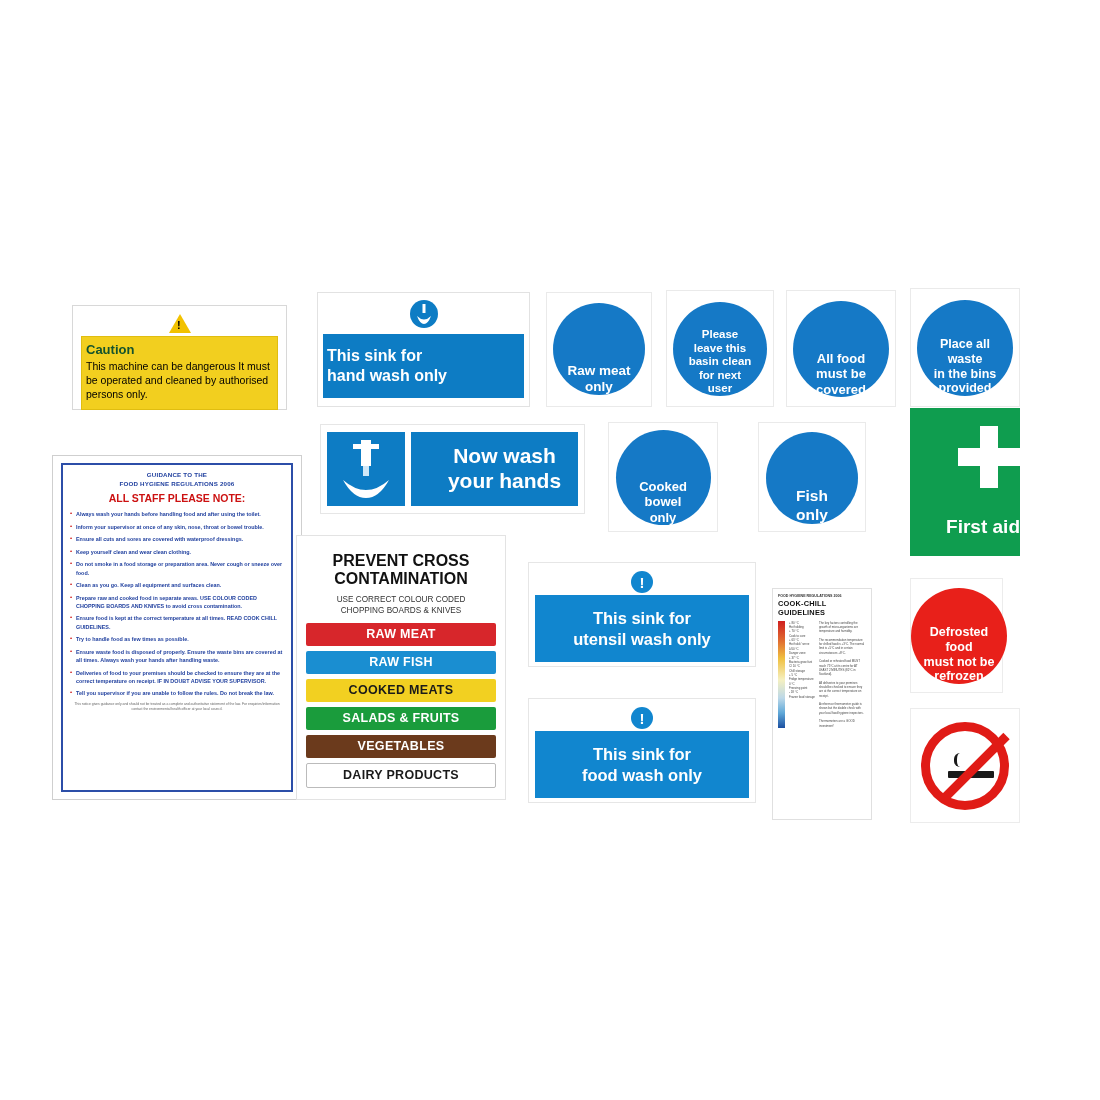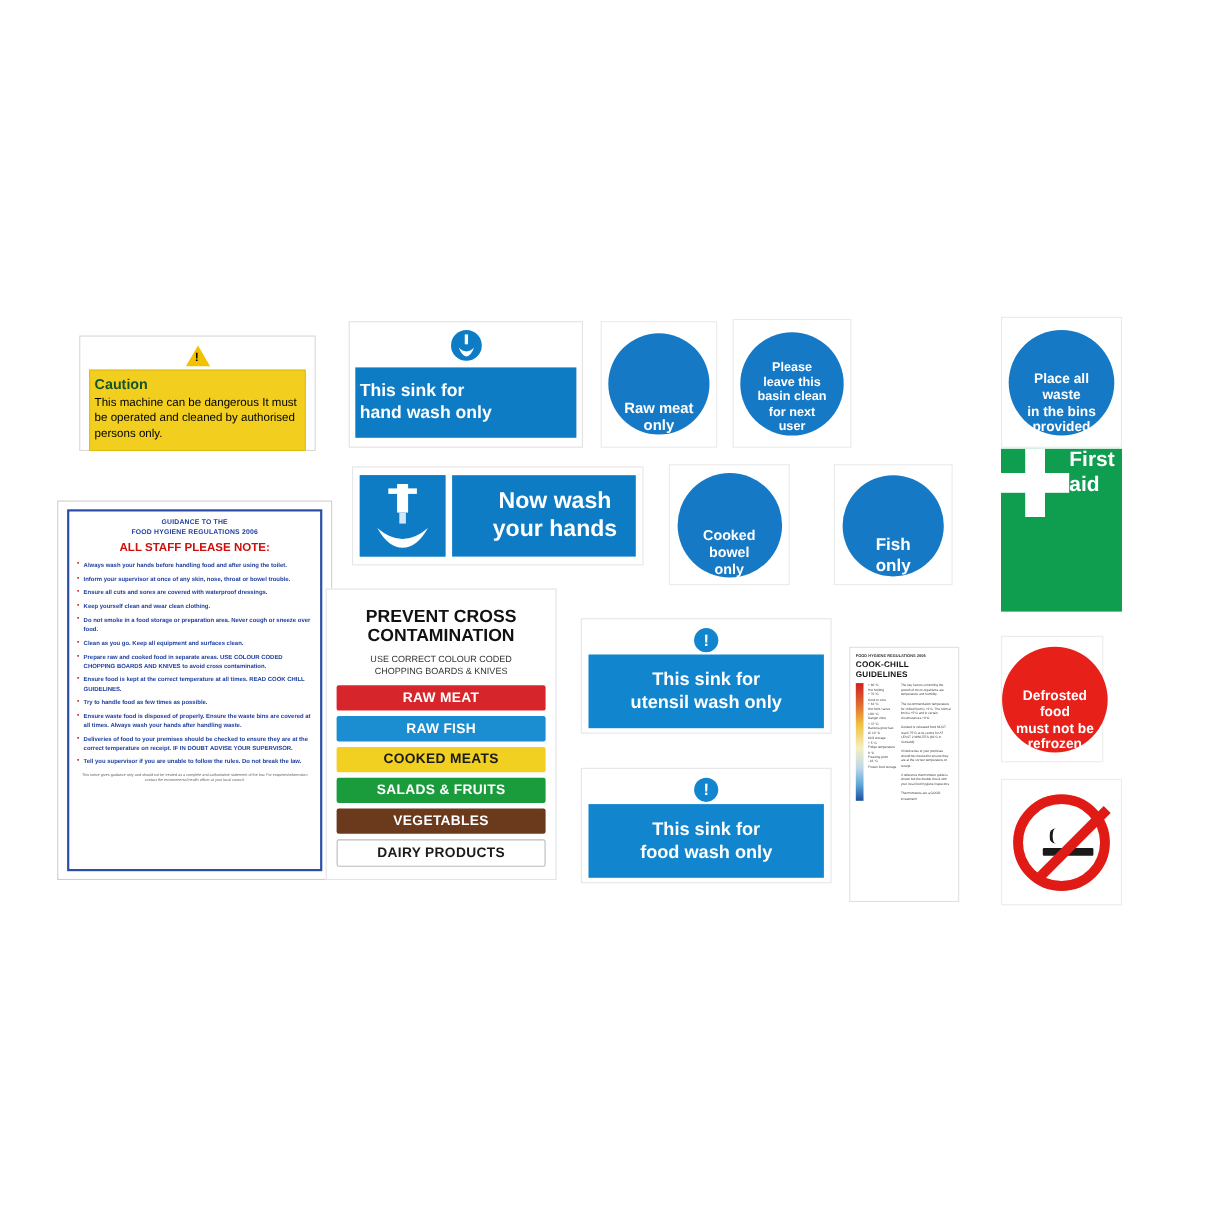--- a/index.html
+++ b/index.html
@@ -49,21 +49,21 @@
   #covered{left:786px;top:290px;width:110px;height:117px;}
   #covered .disc{width:96px;height:96px;font-size:13px;margin:10px auto;}
   #waste{left:910px;top:288px;width:110px;height:119px;}
   #waste .disc{width:96px;height:96px;font-size:12.5px;margin:11px auto;}
   #cooked{left:608px;top:422px;width:110px;height:110px;}
   #cooked .disc{width:95px;height:95px;font-size:13px;margin:7px auto;}
   #fish{left:758px;top:422px;width:108px;height:110px;}
   #fish .disc{width:92px;height:92px;font-size:15.5px;margin:9px auto;}
 
   
-  #firstaid{left:910px;top:408px;width:110px;height:148px;background:#0f9d4f;display:flex;flex-direction:row;align-items:flex-start;justify-content:center;gap:22px;}
+  #firstaid{left:910px;top:408px;width:110px;height:148px;background:#0f9d4f;display:flex;flex-direction:column;align-items:flex-end;justify-content:center;gap:22px;}
   #firstaid .cross{position:relative;width:62px;height:62px;margin-bottom:6px;}
   #firstaid .cross:before,#firstaid .cross:after{content:"";position:absolute;background:#fff;}
   #firstaid .cross:before{left:22px;top:0;width:18px;height:62px;}
   #firstaid .cross:after{top:22px;left:0;height:18px;width:62px;}
   #firstaid .label{color:#fff;font-size:19px;font-weight:bold;}
 
   
   #pcc{left:296px;top:535px;width:210px;height:265px;border:1px solid #e3e3e3;padding:16px 9px;}
   #pcc .t1{font-size:16px;font-weight:bold;color:#111;text-align:center;line-height:1.12;}
   #pcc .t2{font-size:8.2px;color:#333;text-align:center;margin-top:6px;line-height:1.35;}
@@ -178,20 +178,29 @@
       <div>
         <div>Please</div>
         <div>leave this</div>
         <div>basin clean</div>
         <div>for next</div>
         <div>user</div>
       </div>
     </div>
   </div>
 
+  <div class="sign disc-card" id="covered">
+    <div class="disc">
+      <div>
+        <div>All food</div>
+        <div>must be</div>
+        <div>covered</div>
+      </div>
+    </div>
+  </div>
 
   <div class="sign disc-card" id="waste">
     <div class="disc">
       <div>
         <div>Place all</div>
         <div>waste</div>
         <div>in the bins</div>
         <div>provided</div>
       </div>
     </div>

